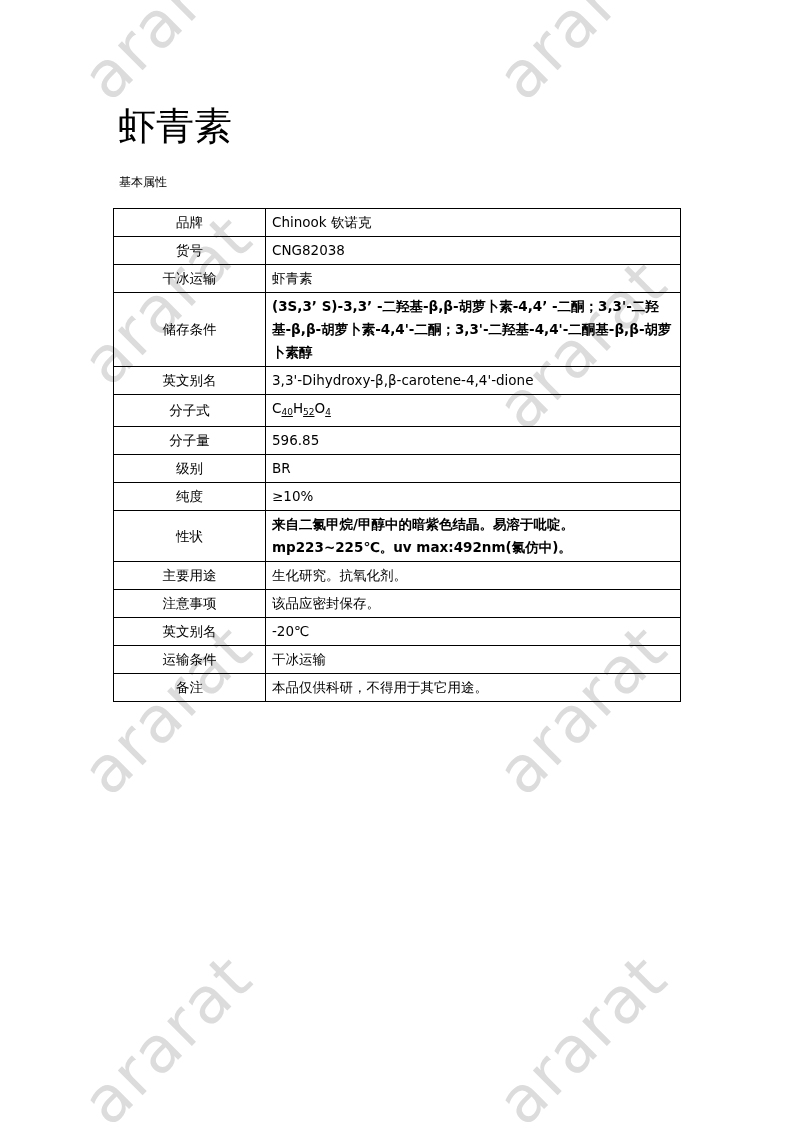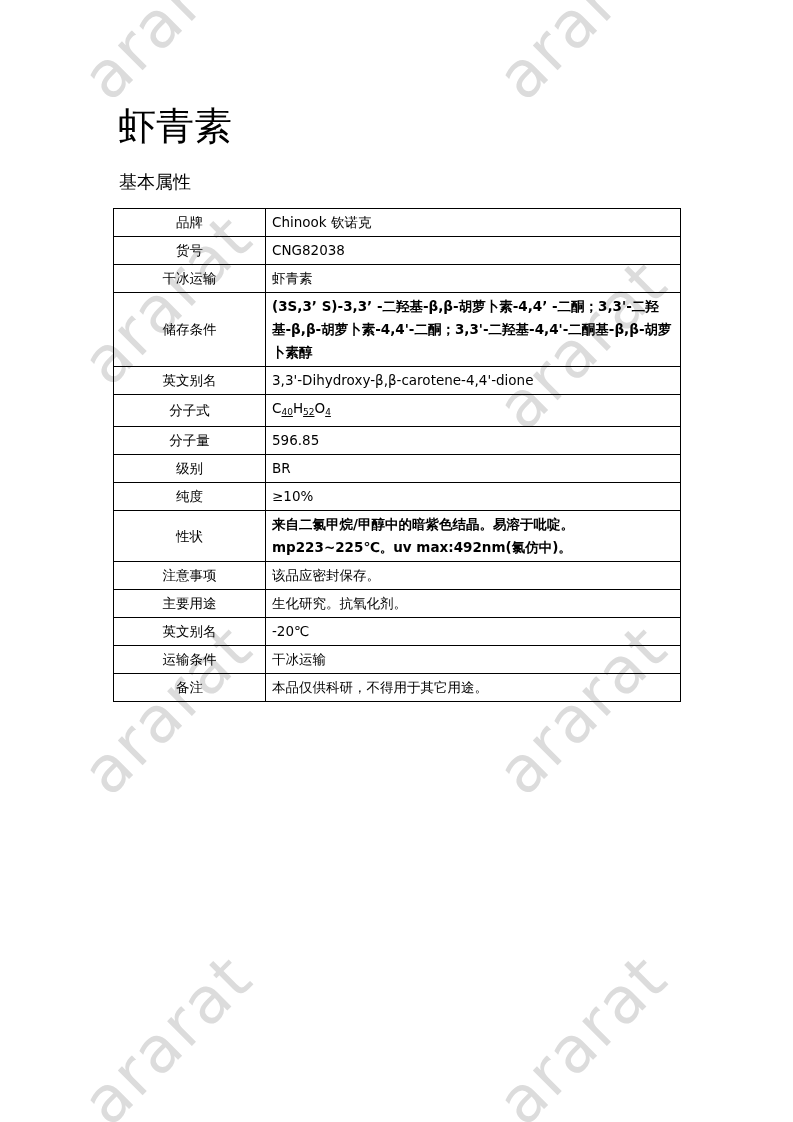--- a/index.html
+++ b/index.html
@@ -13,21 +13,21 @@
       font-family: "DejaVu Sans", sans-serif; letter-spacing: 2px;
       transform: rotate(-45deg); transform-origin: left bottom;
       white-space: nowrap; z-index: 0; user-select: none;
     }
     .title {
       position: absolute; left: 118px; top: 100px; margin: 0;
       font-size: 38px; font-weight: normal; line-height: 52px; z-index: 1;
     }
     .section-label {
       position: absolute; left: 119px; top: 172px;
-      font-size: 18px; line-height: 20px; z-index: 1;
+      font-size: 12px; line-height: 20px; z-index: 1;
     }
     table.props {
       position: absolute; left: 113px; top: 208px; width: 568px;
       border-collapse: collapse; z-index: 1; background: transparent;
       font-size: 13.5px;
     }
     table.props td {
       border: 1px solid #000; padding: 2px 6px; line-height: 23px;
       vertical-align: middle;
     }
@@ -86,26 +86,26 @@
     </tr>
     <tr>
       <td class="key">纯度</td>
       <td>≥10%</td>
     </tr>
     <tr>
       <td class="key">性状</td>
       <td class="tall">来自二氯甲烷/甲醇中的暗紫色结晶。易溶于吡啶。mp223~225℃。uv max:492nm(氯仿中)。</td>
     </tr>
     <tr>
+      <td class="key">主要用途</td>
+      <td>生化研究。抗氧化剂。</td>
+    </tr>
+    <tr>
       <td class="key">注意事项</td>
       <td>该品应密封保存。</td>
-    </tr>
-    <tr>
-      <td class="key">主要用途</td>
-      <td>生化研究。抗氧化剂。</td>
     </tr>
     <tr>
       <td class="key">英文别名</td>
       <td>-20℃</td>
     </tr>
     <tr>
       <td class="key">运输条件</td>
       <td>干冰运输</td>
     </tr>
     <tr>

